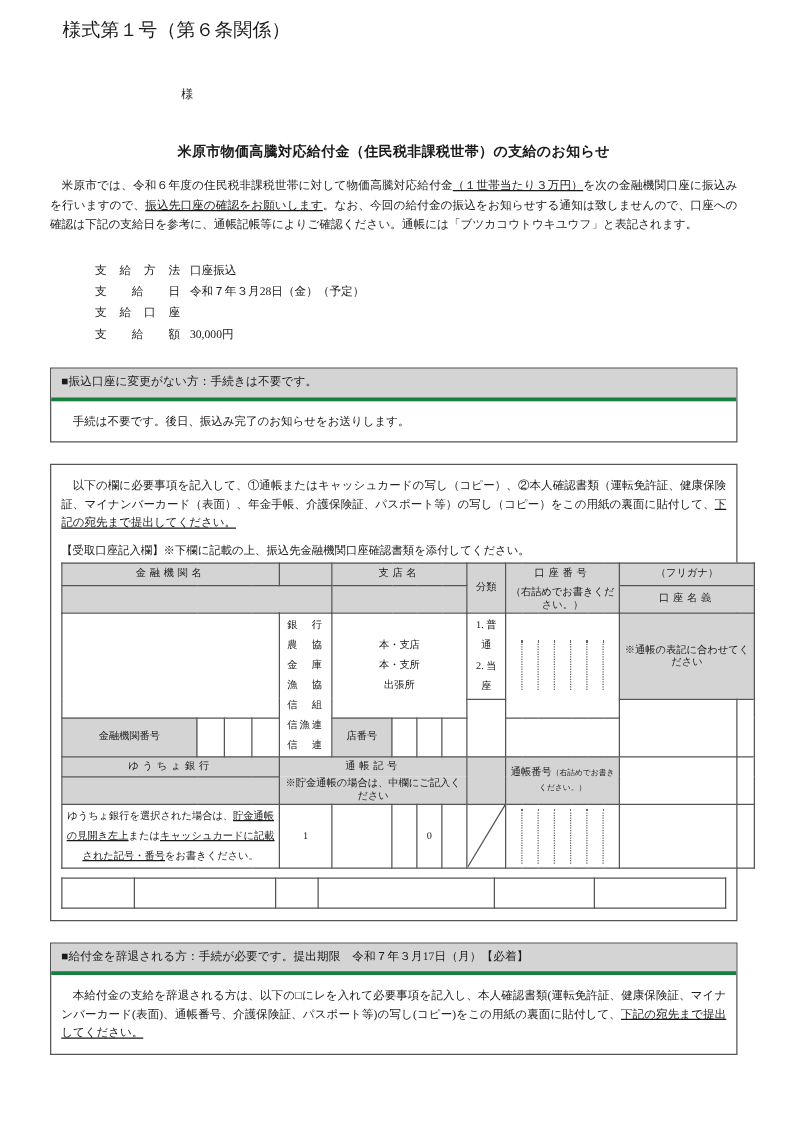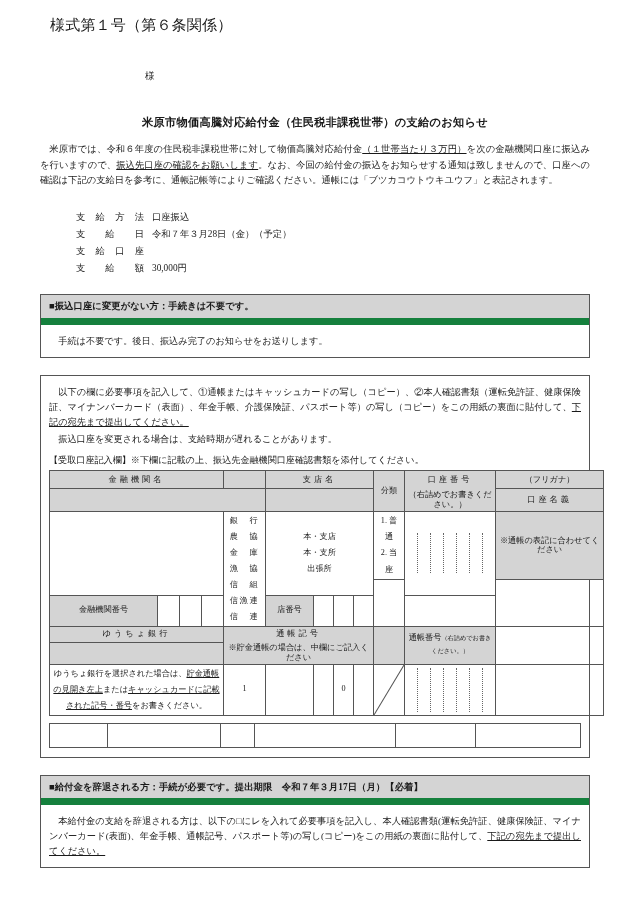--- a/index.html
+++ b/index.html
@@ -87,24 +87,24 @@
   }
   .kv-v { margin-left: 8px; }
 
   
   .sec {
     border: 1px solid #555;
     margin-top: 17px;
   }
   .sec-head {
     background: #d4d4d4;
-    border-bottom: 7px solid #15803d;
+    border-bottom: 3px solid #15803d;
     padding: 4px 12px 4px 8px;
     font-size: 9.3px;
-    font-weight: bold;
+    font-weight: normal;
     letter-spacing: 0.1px;
   }
   .sec-body {
     padding: 9px 8px 9px 8px;
     font-size: 9.2px;
   }
   .sec-body p {
     margin: 0;
     text-align: justify;
     line-height: 1.6;
@@ -235,21 +235,20 @@
   <div class="sec">
     <div class="sec-head">■振込口座に変更がない方：手続きは不要です。</div>
     <div class="sec-body">
       <p class="indent">手続は不要です。後日、振込み完了のお知らせをお送りします。</p>
     </div>
   </div>
 
   <div class="sec">
     <div class="sec-body">
       <p class="indent"><span>以下の欄に必要事項を記入して、①通帳またはキャッシュカードの写し（コピー）、②本人確認書類（運転免許証、健康保険証、マイナンバーカード（表面）、年金手帳、介護保険証、パスポート等）の写し（コピー）をこの用紙の裏面に貼付して、</span><span class="u">下記の宛先まで提出してください。</span></p>
-      <p class="indent tight">振込口座を変更される場合は、支給時期が遅れることがあります。</p>
 
       <div class="note-line">【受取口座記入欄】※下欄に記載の上、振込先金融機関口座確認書類を添付してください。</div>
 
       <table class="bank">
         <colgroup>
           <col style="width:108px">
             <col style="width:22px">
             <col style="width:22px">
             <col style="width:22px">
           <col style="width:42px">
@@ -403,18 +402,18 @@
           <td></td>
         </tr>
       </tbody>
         </table>
     </div>
   </div>
 
   <div class="sec">
     <div class="sec-head">■給付金を辞退される方：手続が必要です。提出期限　令和７年３月17日（月）【必着】</div>
     <div class="sec-body">
-      <p class="indent"><span>本給付金の支給を辞退される方は、以下の□にレを入れて必要事項を記入し、本人確認書類(運転免許証、健康保険証、マイナンバーカード(表面)、年金手帳、通帳記号、パスポート等)の写し(コピー)をこの用紙の裏面に貼付して、</span><span class="u">下記の宛先まで提出してください。</span></p>
+      <p class="indent"><span>本給付金の支給を辞退される方は、以下の□にレを入れて必要事項を記入し、本人確認書類(運転免許証、健康保険証、マイナンバーカード(表面)、通帳番号、介護保険証、パスポート等)の写し(コピー)をこの用紙の裏面に貼付して、</span><span class="u">下記の宛先まで提出してください。</span></p>
 
     </div>
   </div>
 
 </div>
 
 </body></html>

